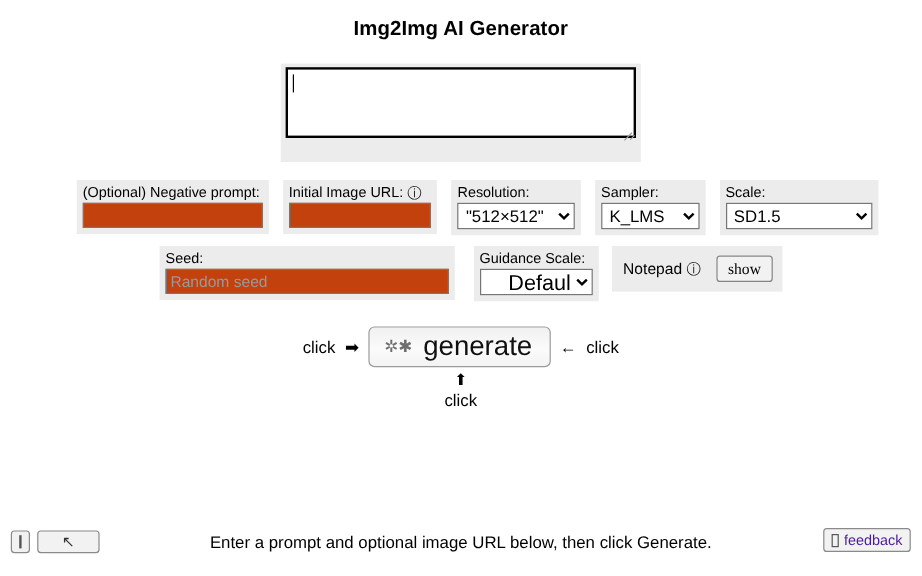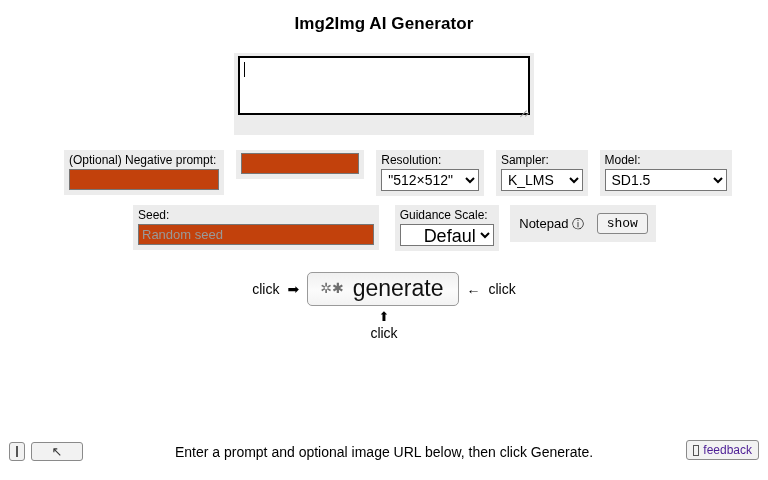--- a/index.html
+++ b/index.html
@@ -144,21 +144,21 @@
   .p-note {
     margin-left: 8px;
     padding: 8px 8px 8px 9px;
     white-space: nowrap;
   }
   .p-note .note-label {
     font-size: 13px;
     vertical-align: middle;
   }
   .btn {
-    font-family: Liberation Mono, monospace;
+    font-family: Liberation Serif, serif;
     font-size: 13px;
     color: #000;
     background: #f2f2f2;
     border: 1px solid #868686;
     border-radius: 3px;
     padding: 2px 9px;
     cursor: pointer;
     vertical-align: middle;
   }
   .show-btn { margin-left: 9px; }
@@ -301,39 +301,43 @@
 </div>
 
 <div class="row2">
 
   <div class="panel p-neg">
     <span class="panel-label">(Optional) Negative prompt:</span>
     <input type="text" placeholder="" style="">
   </div>
 
   <div class="panel p-url">
+    <span class="panel-label">
+      <span>Initial Image URL:</span>
+      <span class="info-icon">ⓘ</span>
+    </span>
     <input type="text" placeholder="" style="">
   </div>
 
   <div class="panel p-res">
     <span class="panel-label">Resolution:</span>
     <select>
       <option>"512×512"</option>
     </select>
   </div>
 
   <div class="panel p-samp">
     <span class="panel-label">Sampler:</span>
     <select>
       <option>K_LMS</option>
     </select>
   </div>
 
   <div class="panel p-model">
-    <span class="panel-label">Model:</span>
+    <span class="panel-label">Scale:</span>
     <select>
       <option>SD1.5</option>
     </select>
   </div>
 
 </div>
 
 <div class="row3">
 
   <div class="panel p-seed">

